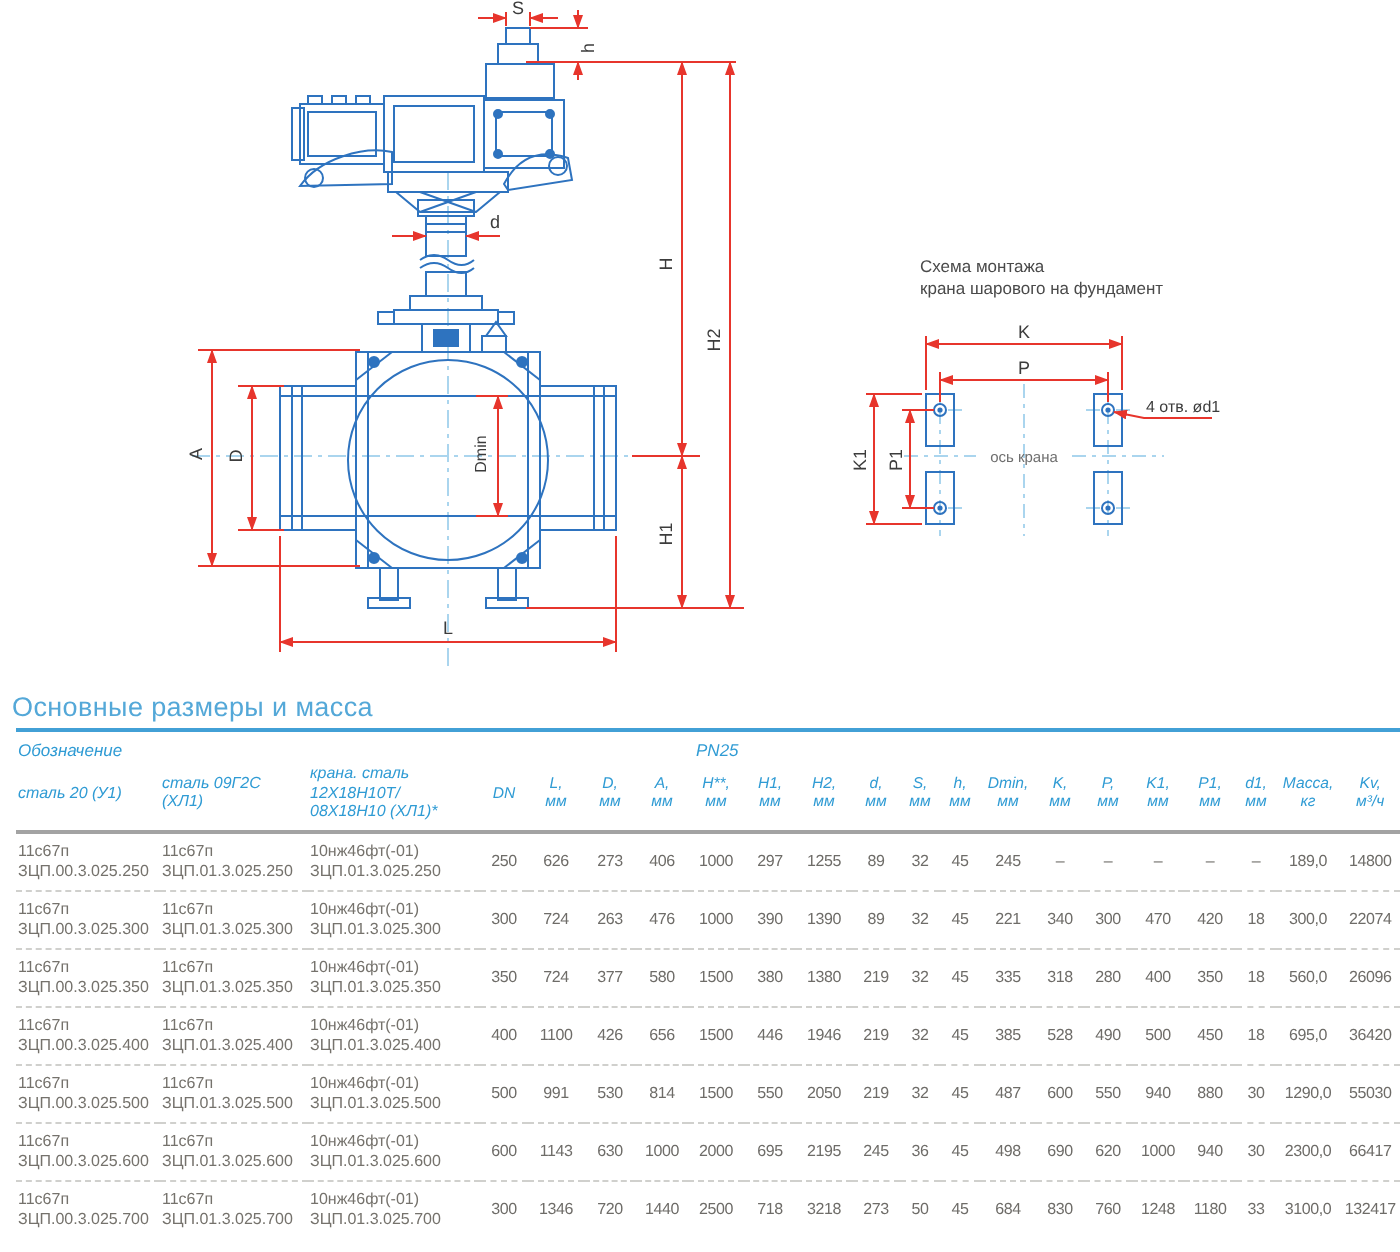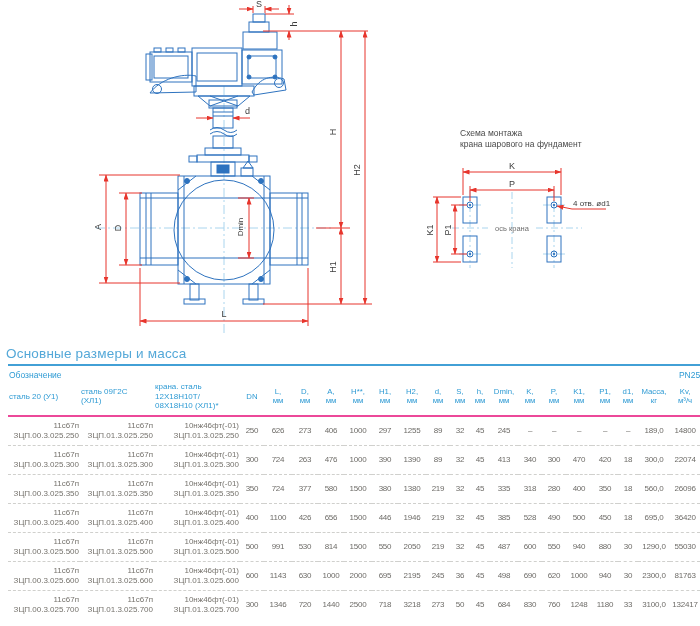--- a/index.html
+++ b/index.html
@@ -5,31 +5,31 @@
   html,body{margin:0;padding:0;background:#fff;}
   .page{position:relative;width:700px;height:626px;overflow:hidden;background:#fff;
         font-family:"Liberation Sans",sans-serif;}
   .drawing-wrap{position:absolute;top:0;left:0;width:700px;height:344px;}
   svg text{font-family:"Liberation Sans",sans-serif;}
 
   .table-section{position:absolute;top:344px;left:0;width:700px;}
   .tbl-title{margin:2px 0 3px 6px;font-size:13.5px;font-weight:normal;color:#54a8d8;letter-spacing:.2px;}
   table.dim{border-collapse:collapse;table-layout:fixed;width:692px;margin-left:8px;
             border-top:2px solid #42a0d6;}
-  thead{border-bottom:2px solid #ec4899;}
+  thead{border-bottom:2px solid #a3a3a3;font-style:italic;}
   th{font-weight:normal;color:#2f9bd4;}
   .desig-h{text-align:left;font-size:8.5px;padding:4px 0 0 1px;}
-  .pn-h{text-align:right;font-size:8.5px;padding:4px 0 0 0;text-indent:108px;}
+  .pn-h{text-align:left;font-size:8.5px;padding:4px 0 0 0;text-indent:108px;}
   th.steel{text-align:left;font-size:8px;line-height:9.5px;white-space:pre-line;
            vertical-align:middle;padding:2px 1px 4px 1px;}
   th.col-h{font-size:7.8px;line-height:9.5px;white-space:pre-line;text-align:center;
            vertical-align:middle;padding:2px 0 4px 0;}
   tbody td{font-size:8px;color:#6e6c68;vertical-align:middle;height:28px;padding:0 1px;}
   tbody tr + tr{border-top:1px dashed #d0d0cd;}
-  td.desig{color:#75726c;white-space:pre-line;line-height:10px;text-align:right;}
+  td.desig{color:#75726c;white-space:pre-line;line-height:10px;text-align:left;}
   td.num{text-align:center;letter-spacing:-0.2px;}
 </style>
 </head>
 <body>
 
 <div class="page">
 
   <div class="drawing-wrap">
   <svg width="700" height="344" viewBox="0 0 700 344">
     <defs>
@@ -358,21 +358,21 @@
             <td class="num">300</td>
             <td class="num">724</td>
             <td class="num">263</td>
             <td class="num">476</td>
             <td class="num">1000</td>
             <td class="num">390</td>
             <td class="num">1390</td>
             <td class="num">89</td>
             <td class="num">32</td>
             <td class="num">45</td>
-            <td class="num">413</td>
+            <td class="num">221</td>
             <td class="num">340</td>
             <td class="num">300</td>
             <td class="num">470</td>
             <td class="num">420</td>
             <td class="num">18</td>
             <td class="num">300,0</td>
             <td class="num">22074</td>
           </tr>
           <tr>
             <td class="desig">11с67п
@@ -469,21 +469,21 @@
             <td class="num">245</td>
             <td class="num">36</td>
             <td class="num">45</td>
             <td class="num">498</td>
             <td class="num">690</td>
             <td class="num">620</td>
             <td class="num">1000</td>
             <td class="num">940</td>
             <td class="num">30</td>
             <td class="num">2300,0</td>
-            <td class="num">81763</td>
+            <td class="num">66417</td>
           </tr>
           <tr>
             <td class="desig">11с67п
 ЗЦП.00.3.025.700</td>
             <td class="desig">11с67п
 ЗЦП.01.3.025.700</td>
             <td class="desig">10нж46фт(-01)
 ЗЦП.01.3.025.700</td>
             <td class="num">300</td>
             <td class="num">1346</td>

